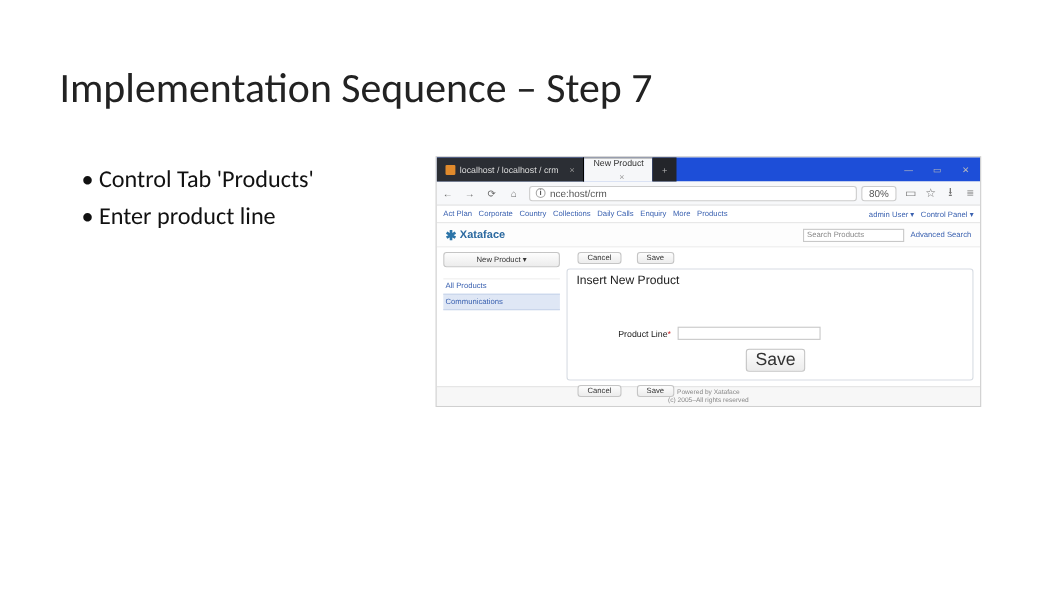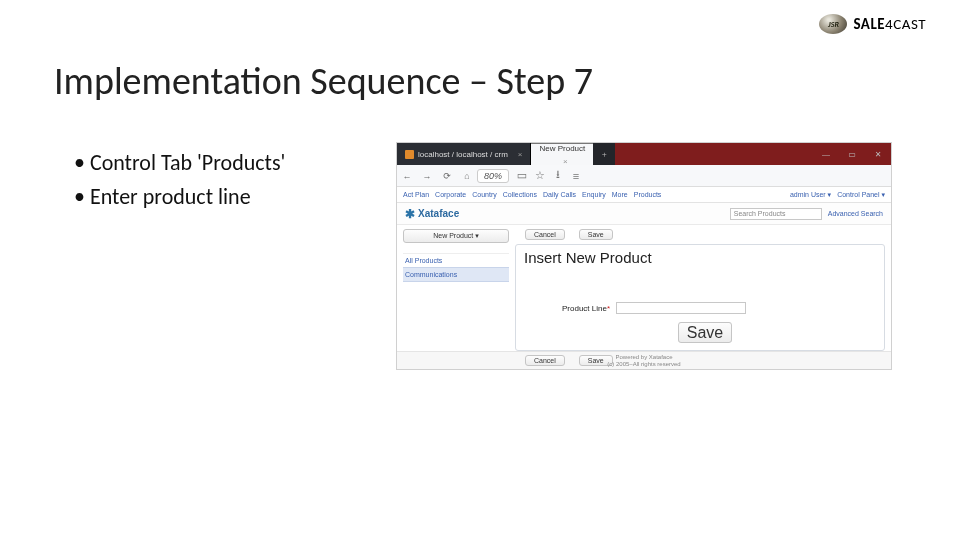--- a/index.html
+++ b/index.html
@@ -11,35 +11,35 @@
   .logo-text { font-size: 15px; font-weight: 700; letter-spacing: 0.5px; display: flex; }
   .logo-text .thin { font-weight: 400; }
   
   .title { position: absolute; top: 58px; left: 54px; font-size: 38px; font-weight: 300; color: #222; }
   
   .bullets { position: absolute; top: 146px; left: 74px; font-size: 22px; color: #111; line-height: 1.55; }
   .bullets .b::before { content: "• "; }
   
   .shot { position: absolute; top: 142px; left: 396px; width: 496px; height: 228px; border: 1px solid #d0d0d0; background: #f2f2f2; font-family: Arial, sans-serif; overflow: hidden; }
   
-  .titlebar { height: 22px; background: #7f1d1d; display: flex; align-items: stretch; color: #ddd; font-size: 8px; }
+  .titlebar { height: 22px; background: #1d4ed8; display: flex; align-items: stretch; color: #ddd; font-size: 8px; }
   .tab { display: flex; align-items: center; padding: 0 8px; gap: 4px; }
   .tab.dark { background: #2b2e34; border-right: 1px solid #000; }
   .tab.light { background: #f6f7f9; color: #333; border-top: 1px solid #777; flex-direction: column; }
   .tab .x { margin-left: 6px; color: #999; }
   .tab.plus { width: 22px; justify-content: center; background: #23252a; color: #bbb; }
   .spacer { flex: 1; }
   .winbtn { width: 26px; display: flex; align-items: center; justify-content: center; color: #bbb; }
   .favicon { width: 9px; height: 9px; background: #e08a2c; border-radius: 1px; }
   
   .toolbar { height: 22px; background: #f7f8fa; border-bottom: 1px solid #ddd; display: flex; align-items: center; font-size: 9px; color: #555; }
   .navbtn { width: 20px; text-align: center; color: #666; }
   .url { flex: 1; height: 14px; margin: 0 4px; border: 1px solid #ccc; border-radius: 3px; display: flex; align-items: center; padding: 0 5px; background: #fff; color: #555; gap: 4px; }
   .url .info { font-weight: bold; border: 1px solid #aaa; border-radius: 50%; width: 9px; height: 9px; display: inline-flex; align-items: center; justify-content: center; font-size: 7px; }
-  .zoom { height: 14px; border: 1px solid #ccc; border-radius: 3px; padding: 0 6px; display: flex; align-items: center; background: #fff; color: #555; margin-right: 4px; font-style: italic; }
+  .zoom { height: 14px; border: 1px solid #ccc; border-radius: 3px; padding: 0 6px; display: flex; align-items: center; background: #fff; color: #555; margin-right: 4px; }
   .tbicon { width: 18px; text-align: center; color: #777; font-size: 11px; }
   
   .appnav { height: 16px; background: #fff; border-bottom: 1px solid #e3e3e3; display: flex; align-items: center; font-size: 7px; color: #3a61b0; padding: 0 6px; gap: 6px; }
   .appnav .item { white-space: nowrap; }
   .appnav .right { margin-left: auto; display: flex; gap: 6px; }
   
   .apphead { height: 22px; background: #fdfdfd; display: flex; align-items: center; padding: 0 8px; border-bottom: 1px solid #eaeaea; }
   .brand { display: flex; align-items: center; gap: 3px; color: #2d6aa0; font-weight: bold; font-size: 10px; }
   .brand .x-icon { color: #2c74a8; font-size: 12px; }
   .apphead .sp { flex: 1; }
@@ -51,42 +51,34 @@
   .leftcol { width: 118px; padding: 4px 6px; font-size: 7px; }
   .newbtn { border: 1px solid #c5c5c5; border-radius: 3px; background: linear-gradient(#fdfdfd,#ececec); height: 14px; display: flex; align-items: center; justify-content: center; gap: 4px; color: #333; margin-bottom: 10px; }
   .cats { border-top: 1px solid #eee; }
   .cat { padding: 3px 2px; color: #3a61b0; cursor: default; }
   .cat.sel { background: #dfe7f5; border-top: 1px solid #c8d4ea; border-bottom: 1px solid #c8d4ea; }
   
   .rightcol { flex: 1; padding: 4px 6px 0 0; }
   .btnrow { display: flex; gap: 4px; font-size: 7px; margin-bottom: 4px; }
   .btn { border: 1px solid #c5c5c5; border-radius: 3px; background: linear-gradient(#fdfdfd,#ececec); padding: 1px 8px; color: #333; margin-left: 10px; }
   .panel { border: 1px solid #d7dce3; border-radius: 3px; background: #fff; padding: 4px 8px 8px 8px; }
-  .panel h4 { font-size: 15px; font-weight: 400; color: #222; margin-bottom: 24px; }
+  .panel h4 { font-size: 11px; font-weight: 400; color: #222; margin-bottom: 24px; }
   .formrow { display: flex; align-items: center; gap: 6px; margin-left: 38px; margin-top: 36px; }
   .flabel { font-size: 8px; color: #222; }
   .req { color: #cc2020; }
   .finput { width: 130px; height: 12px; border: 1px solid #c8c8c8; background: #fff; }
   .panel .saverow { text-align: center; margin-top: 10px; }
   
   .footer { height: 18px; background: #f7f7f7; border-top: 1px solid #e5e5e5; text-align: center; font-size: 6px; color: #888; display: flex; flex-direction: column; justify-content: center; line-height: 1.1; }
 </style>
 </head>
 <body>
 
 <div class="slide">
 
-  <div class="logo-area">
-    <div class="logo-circle">JSR</div>
-    <div class="logo-text">
-      <span>SALE</span>
-      <span class="thin">4</span>
-      <span class="thin">CAST</span>
-    </div>
-  </div>
 
   <div class="title">Implementation Sequence – Step 7</div>
 
   <div class="bullets">
     <div class="b">Control Tab 'Products'</div>
     <div class="b">Enter product line</div>
   </div>
 
   <div class="shot">
 
@@ -105,20 +97,24 @@
       <div class="winbtn">—</div>
       <div class="winbtn">▭</div>
       <div class="winbtn">✕</div>
     </div>
 
     <div class="toolbar">
       <div class="navbtn">←</div>
       <div class="navbtn">→</div>
       <div class="navbtn">⟳</div>
       <div class="navbtn">⌂</div>
+      <div class="url">
+        <span class="info">i</span>
+        <span>nce:host/crm</span>
+      </div>
       <div class="zoom">80%</div>
       <div class="tbicon">▭</div>
       <div class="tbicon">☆</div>
       <div class="tbicon">⭳</div>
       <div class="tbicon">≡</div>
     </div>
 
     <div class="appnav">
       <span class="item">Act Plan</span>
       <span class="item">Corporate</span>

